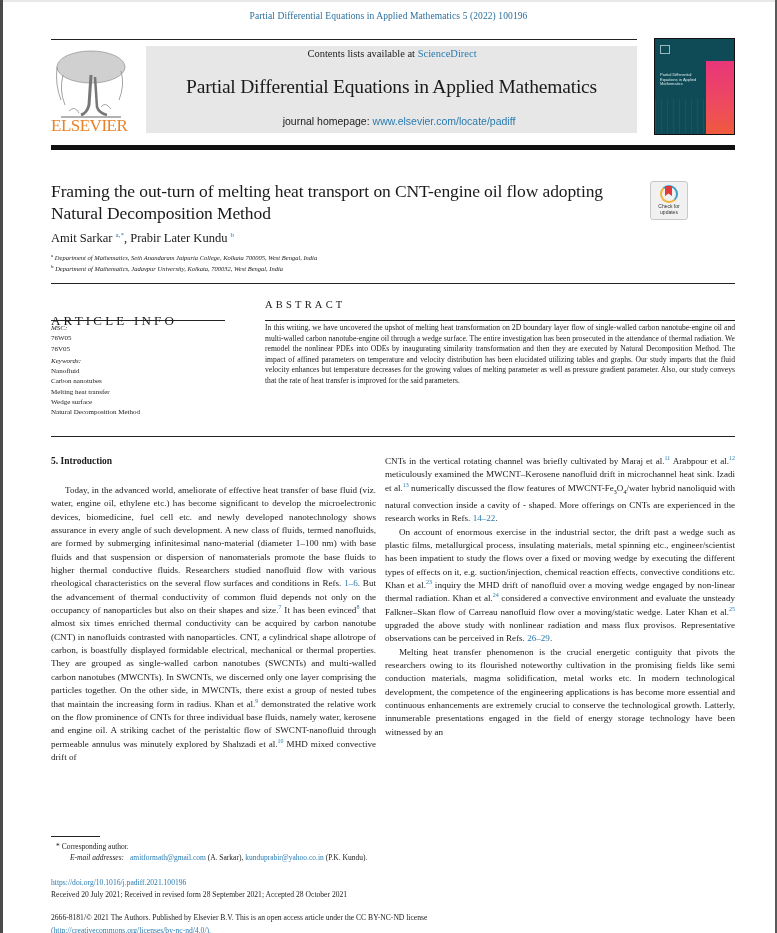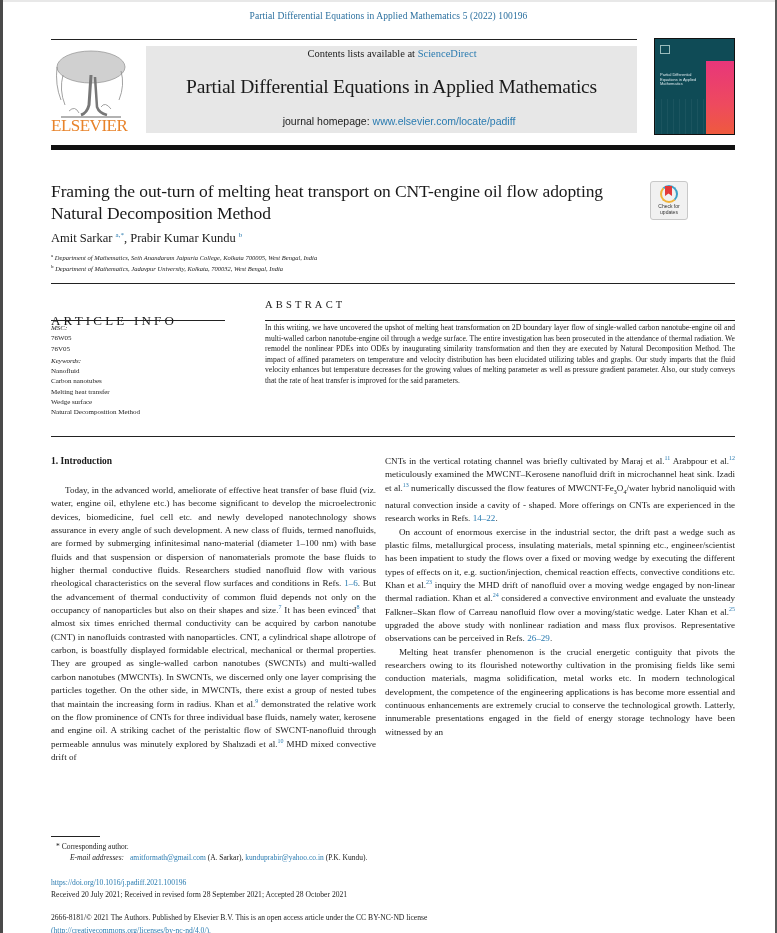--- a/index.html
+++ b/index.html
@@ -183,21 +183,21 @@
 
 <div class="crossmark">
   <div class="crossmark-ring"></div>
   <div class="crossmark-flag"></div>
   <div class="crossmark-text">Check for updates</div>
 </div>
 
 <div class="authors">
   <span>Amit Sarkar</span>
   <sup>a,*</sup><span>, </span>
-  <span>Prabir Kumar Kundu</span>
+  <span>Prabir Later Kundu</span>
   <sup>b</sup>
 </div>
 
 <div class="affil affil-a">
   <sup>a</sup>
   <span>Department of Mathematics, Seth Anandaram Jaipuria College, Kolkata 700005, West Bengal, India</span>
 </div>
 <div class="affil affil-b">
   <sup>b</sup>
   <span>Department of Mathematics, Jadavpur University, Kolkata, 700032, West Bengal, India</span>
@@ -219,21 +219,21 @@
   <div>Wedge surface</div>
   <div>Natural Decomposition Method</div>
 </div>
 
 <div class="abs-heading">ABSTRACT</div>
 <div class="abs-rule"></div>
 <div class="abs-text">In this writing, we have uncovered the upshot of melting heat transformation on 2D boundary layer flow of single-walled carbon nanotube-engine oil and multi-walled carbon nanotube-engine oil through a wedge surface. The entire investigation has been prosecuted in the attendance of thermal radiation. We remodel the nonlinear PDEs into ODEs by inaugurating similarity transformation and then they are executed by Natural Decomposition Method. The impact of affined parameters on temperature and velocity distribution has been elucidated utilizing tables and graphs. Our study imparts that the fluid velocity enhances but temperature decreases for the growing values of melting parameter as well as pressure gradient parameter. Also, our study conveys that the rate of heat transfer is improved for the said parameters.</div>
 
 <div class="rule-bottom"></div>
 
-<div class="sec-heading">1. Introduction</div>
+<div class="sec-heading">5. Introduction</div>
 
 <div class="col col-left">
   <p><span>Today, in the advanced world, ameliorate of effective heat transfer of base fluid (viz. water, engine oil, ethylene etc.) has become sig­nificant to develop the microelectronic devices, biomedicine, fuel cell etc. and newly developed nanotechnology shows assurance in every angle of such development. A new class of fluids, termed nanoflu­ids, are formed by submerging infinitesimal nano-material (diameter 1–100 nm) with base fluids and that suspension or dispersion of nano­materials promote the base fluids to higher thermal conductive fluids. Researchers studied nanofluid flow with various rheological charac­teristics on the several flow surfaces and conditions in Refs. </span><a class="ref">1–6</a><span>. But the advancement of thermal conductivity of common fluid depends not only on the occupancy of nanoparticles but also on their shapes and size.</span><sup>7</sup><span> It has been evinced</span><sup>8</sup><span> that almost six times enriched thermal conductivity can be acquired by carbon nanotube (CNT) in nanofluids contrasted with nanoparticles. CNT, a cylindrical shape allotrope of carbon, is boastfully displayed formidable electrical, mechanical or thermal properties. They are grouped as single-walled carbon nan­otubes (SWCNTs) and multi-walled carbon nanotubes (MWCNTs). In SWCNTs, we discerned only one layer comprising the particles together. On the other side, in MWCNTs, there exist a group of nested tubes that maintain the increasing form in radius. Khan et al.</span><sup>9</sup><span> demonstrated the relative work on the flow prominence of CNTs for three individual base fluids, namely water, kerosene and engine oil. A striking cachet of the peristaltic flow of SWCNT-nanofluid through permeable annulus was minutely explored by Shahzadi et al.</span><sup>10</sup><span> MHD mixed convective drift of</span></p>
 </div>
 
 <div class="col col-right">
   <p class="noindent"><span>CNTs in the vertical rotating channel was briefly cultivated by Maraj et al.</span><sup>11</sup><span> Arabpour et al.</span><sup>12</sup><span> meticulously examined the MWCNT–Kerosene nanofluid drift in microchannel heat sink. Izadi et al.</span><sup>13</sup><span> numerically discussed the flow features of MWCNT-Fe</span><sub style="font-size:6px">3</sub><span>O</span><sub style="font-size:6px">4</sub><span>/water hybrid nanoliquid with natural convection inside a cavity of - shaped. More offerings on CNTs are experienced in the research works in Refs. </span><a class="ref">14–22</a><span>.</span></p>
   <p><span>On account of enormous exercise in the industrial sector, the drift past a wedge such as plastic films, metallurgical process, insulating materials, metal spinning etc., engineer/scientist has been impatient to study the flows over a fixed or moving wedge by executing the different types of effects on it, e.g. suction/injection, chemical re­action effects, convective conditions etc. Khan et al.</span><sup>23</sup><span> inquiry the MHD drift of nanofluid over a moving wedge engaged by non-linear thermal radiation. Khan et al.</span><sup>24</sup><span> considered a convective environment and evaluate the unsteady Falkner–Skan flow of Carreau nanofluid flow over a moving/static wedge. Later Khan et al.</span><sup>25</sup><span> upgraded the above study with nonlinear radiation and mass flux provisos. Representative observations can be perceived in Refs. </span><a class="ref">26–29</a><span>.</span></p>
   <p>Melting heat transfer phenomenon is the crucial energetic contiguity that pivots the researchers owing to its flourished noteworthy culti­vation in the promising fields like semi conduction materials, magma solidification, metal works etc. In modern technological development, the competence of the engineering applications is has become more es­sential and continuous enhancements are extremely crucial to conserve the technological growth. Latterly, innumerable presentations engaged in the field of energy storage technology have been witnessed by an</p>
 </div>

